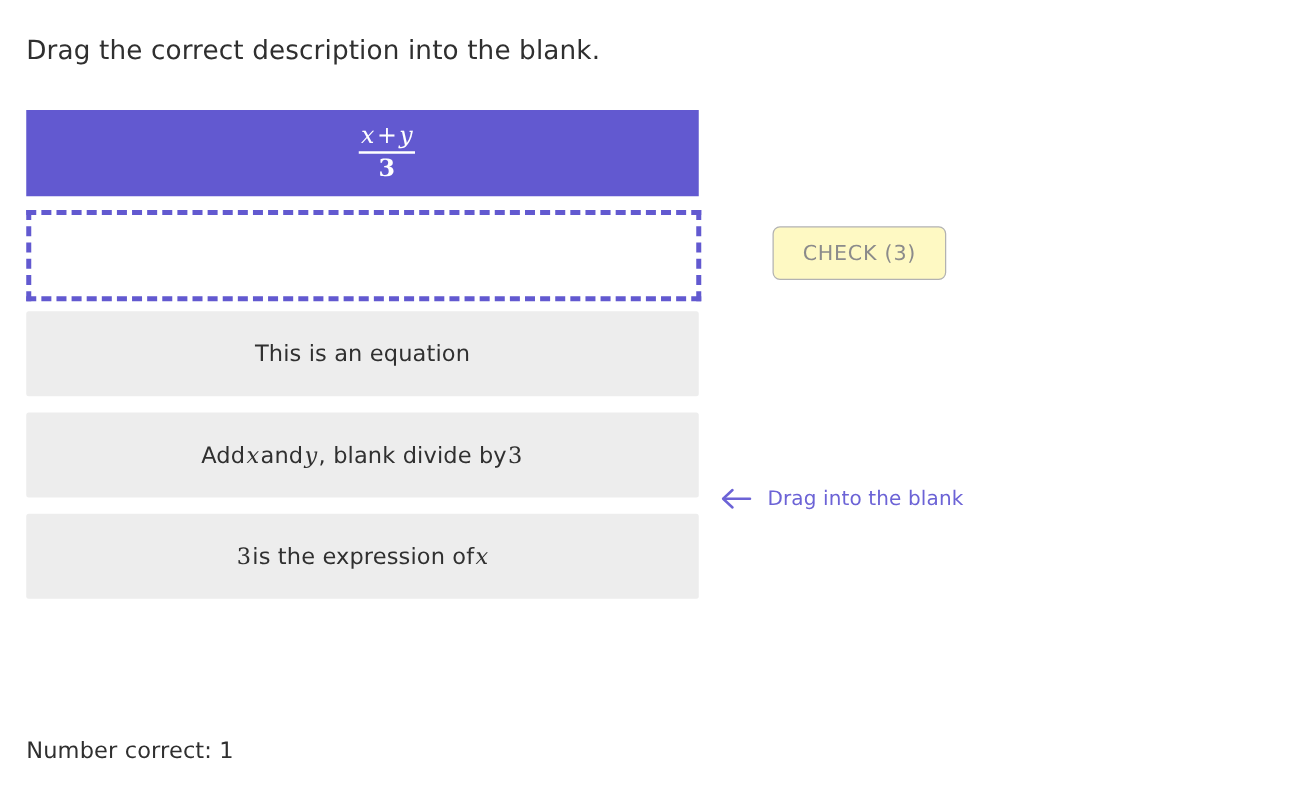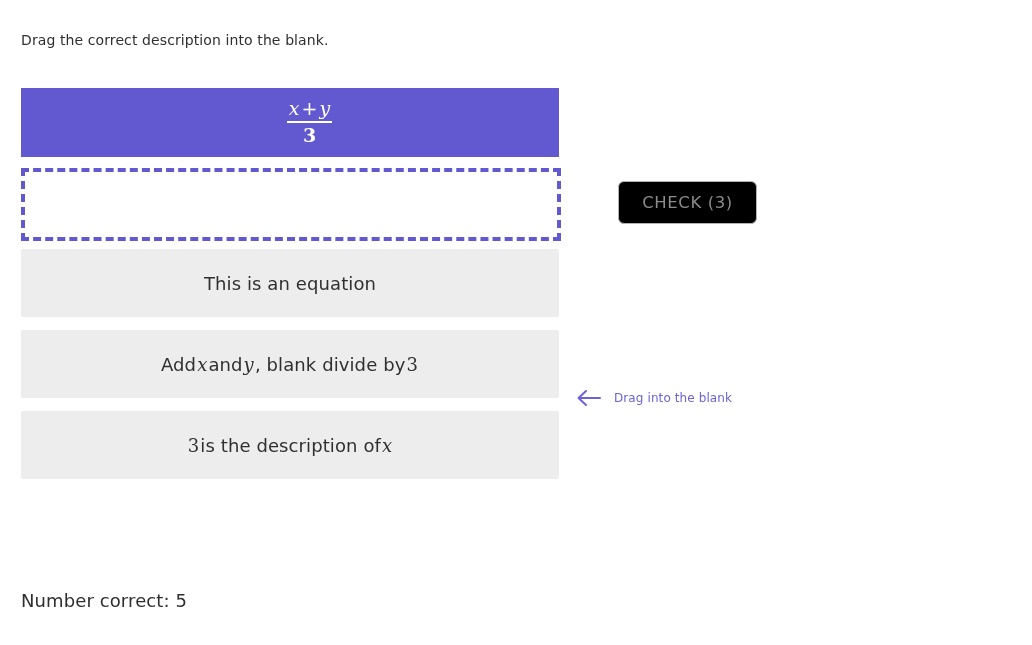--- a/index.html
+++ b/index.html
@@ -14,21 +14,21 @@
     color: #2b2b2b;
     overflow: hidden;
     position: relative;
   }
 
   
   .prompt {
     position: absolute;
     left: 21px;
     top: 27px;
-    font-size: 14px;
+    font-size: 21px;
     line-height: 26px;
     color: #2f2f2f;
     letter-spacing: 0.1px;
     white-space: nowrap;
   }
 
   
   .left-col {
     position: absolute;
     left: 21px;
@@ -152,21 +152,21 @@
     padding: 0;
   }
 
   .drag-hint {
     position: absolute;
     left: 576px;
     top: 389px;
     display: flex;
     align-items: center;
     color: #6c63d6;
-    font-size: 12px;
+    font-size: 16px;
     letter-spacing: 0.1px;
     white-space: nowrap;
   }
   .drag-hint .arrow-icon {
     display: inline-flex;
     align-items: center;
     margin-right: 12px;
     line-height: 1;
   }
   .drag-hint .arrow-icon svg { display: block; }
@@ -195,32 +195,32 @@
     <div class="option-card">
         <span>Add </span>
         <span class="mathvar">x</span>
         <span> and </span>
         <span class="mathvar">y</span>
         <span>, blank divide by </span>
         <span class="mathnum">3</span>
       </div>
     <div class="option-card">
         <span class="mathnum">3</span>
-        <span> is the description of </span>
+        <span> is the expression of </span>
         <span class="mathvar">x</span>
       </div>
   </div>
 
 </div>
 
-<button class="check-button" style="color: rgb(139, 139, 139); background: #000000;">CHECK (3)</button>
+<button class="check-button" style="color: rgb(139, 139, 139); background: #fef9c3;">CHECK (3)</button>
 
 <div class="drag-hint" style="color: rgb(108, 99, 214);">
   <span class="arrow-icon">
     <svg width="26" height="18" viewBox="0 0 26 18" aria-hidden="true">
       <path d="M24 9 H3" stroke="#6c63d6" stroke-width="2" fill="none" stroke-linecap="round"></path>
       <path d="M10 2 L2.5 9 L10 16" stroke="#6c63d6" stroke-width="2" fill="none" stroke-linecap="round" stroke-linejoin="round"></path>
     </svg>
   </span>
   <span>Drag into the blank</span>
 </div>
 
-<div class="status">Number correct: 5</div>
+<div class="status">Number correct: 1</div>
 
 </body></html>

